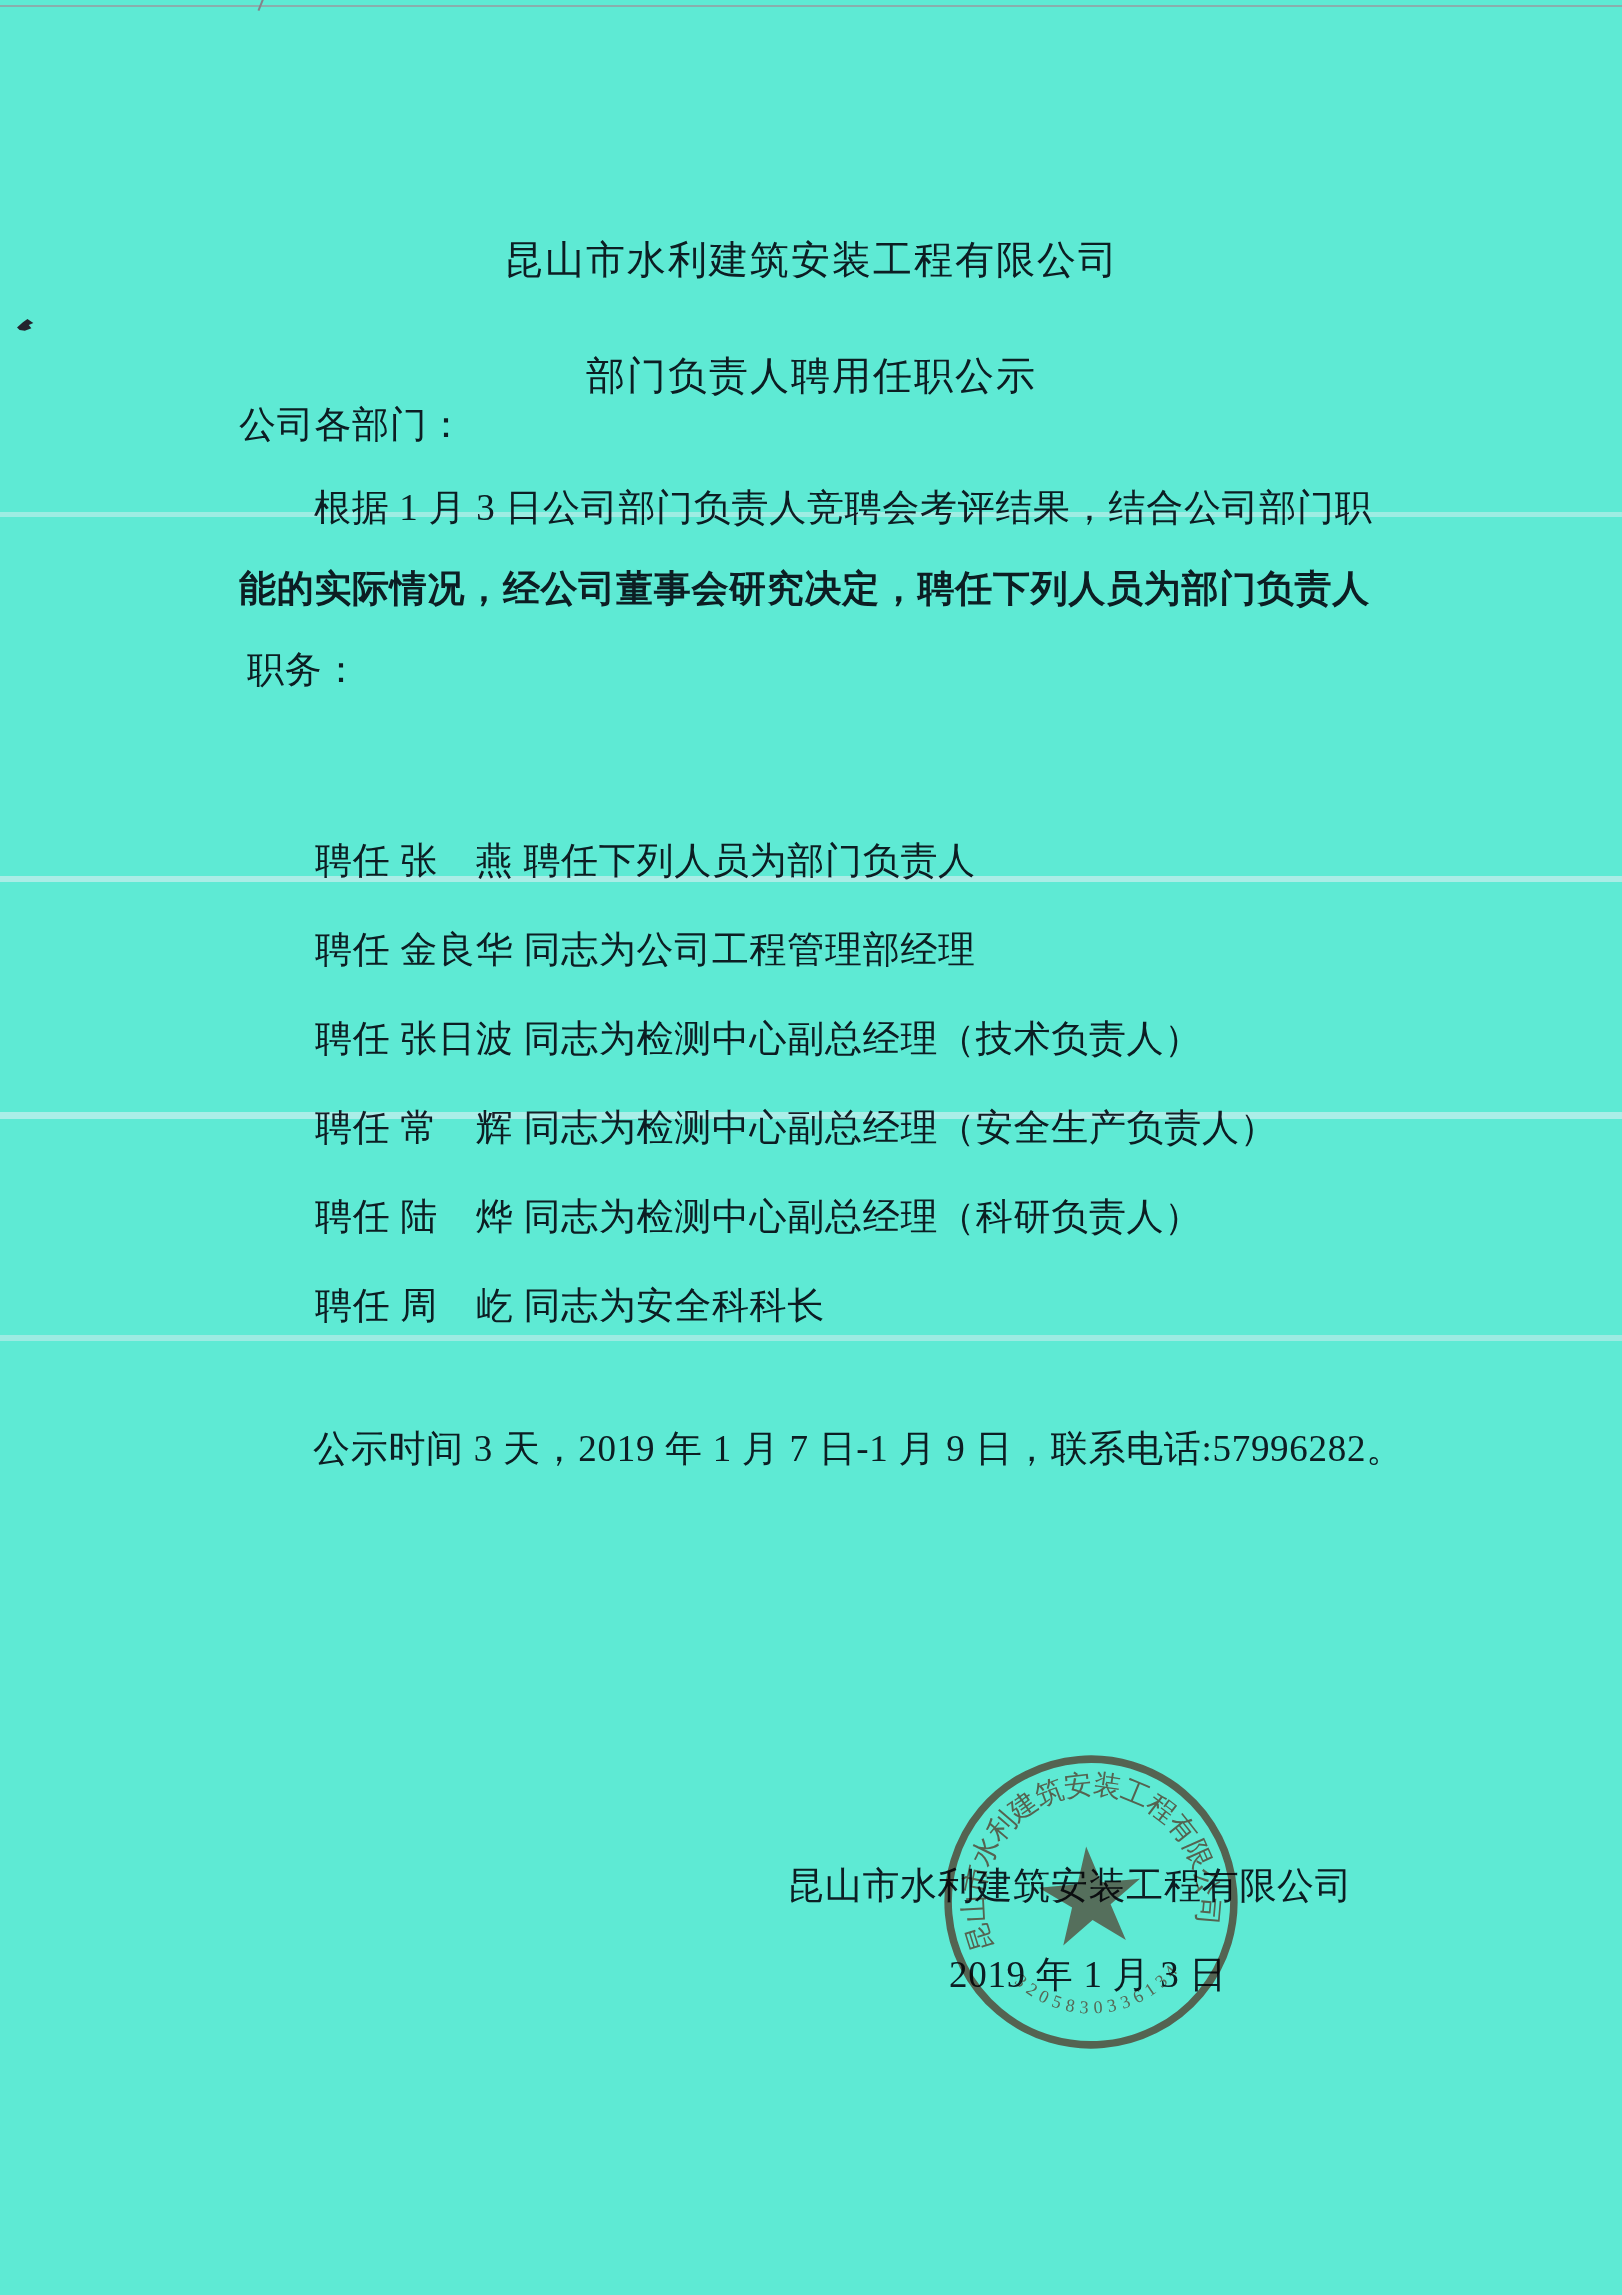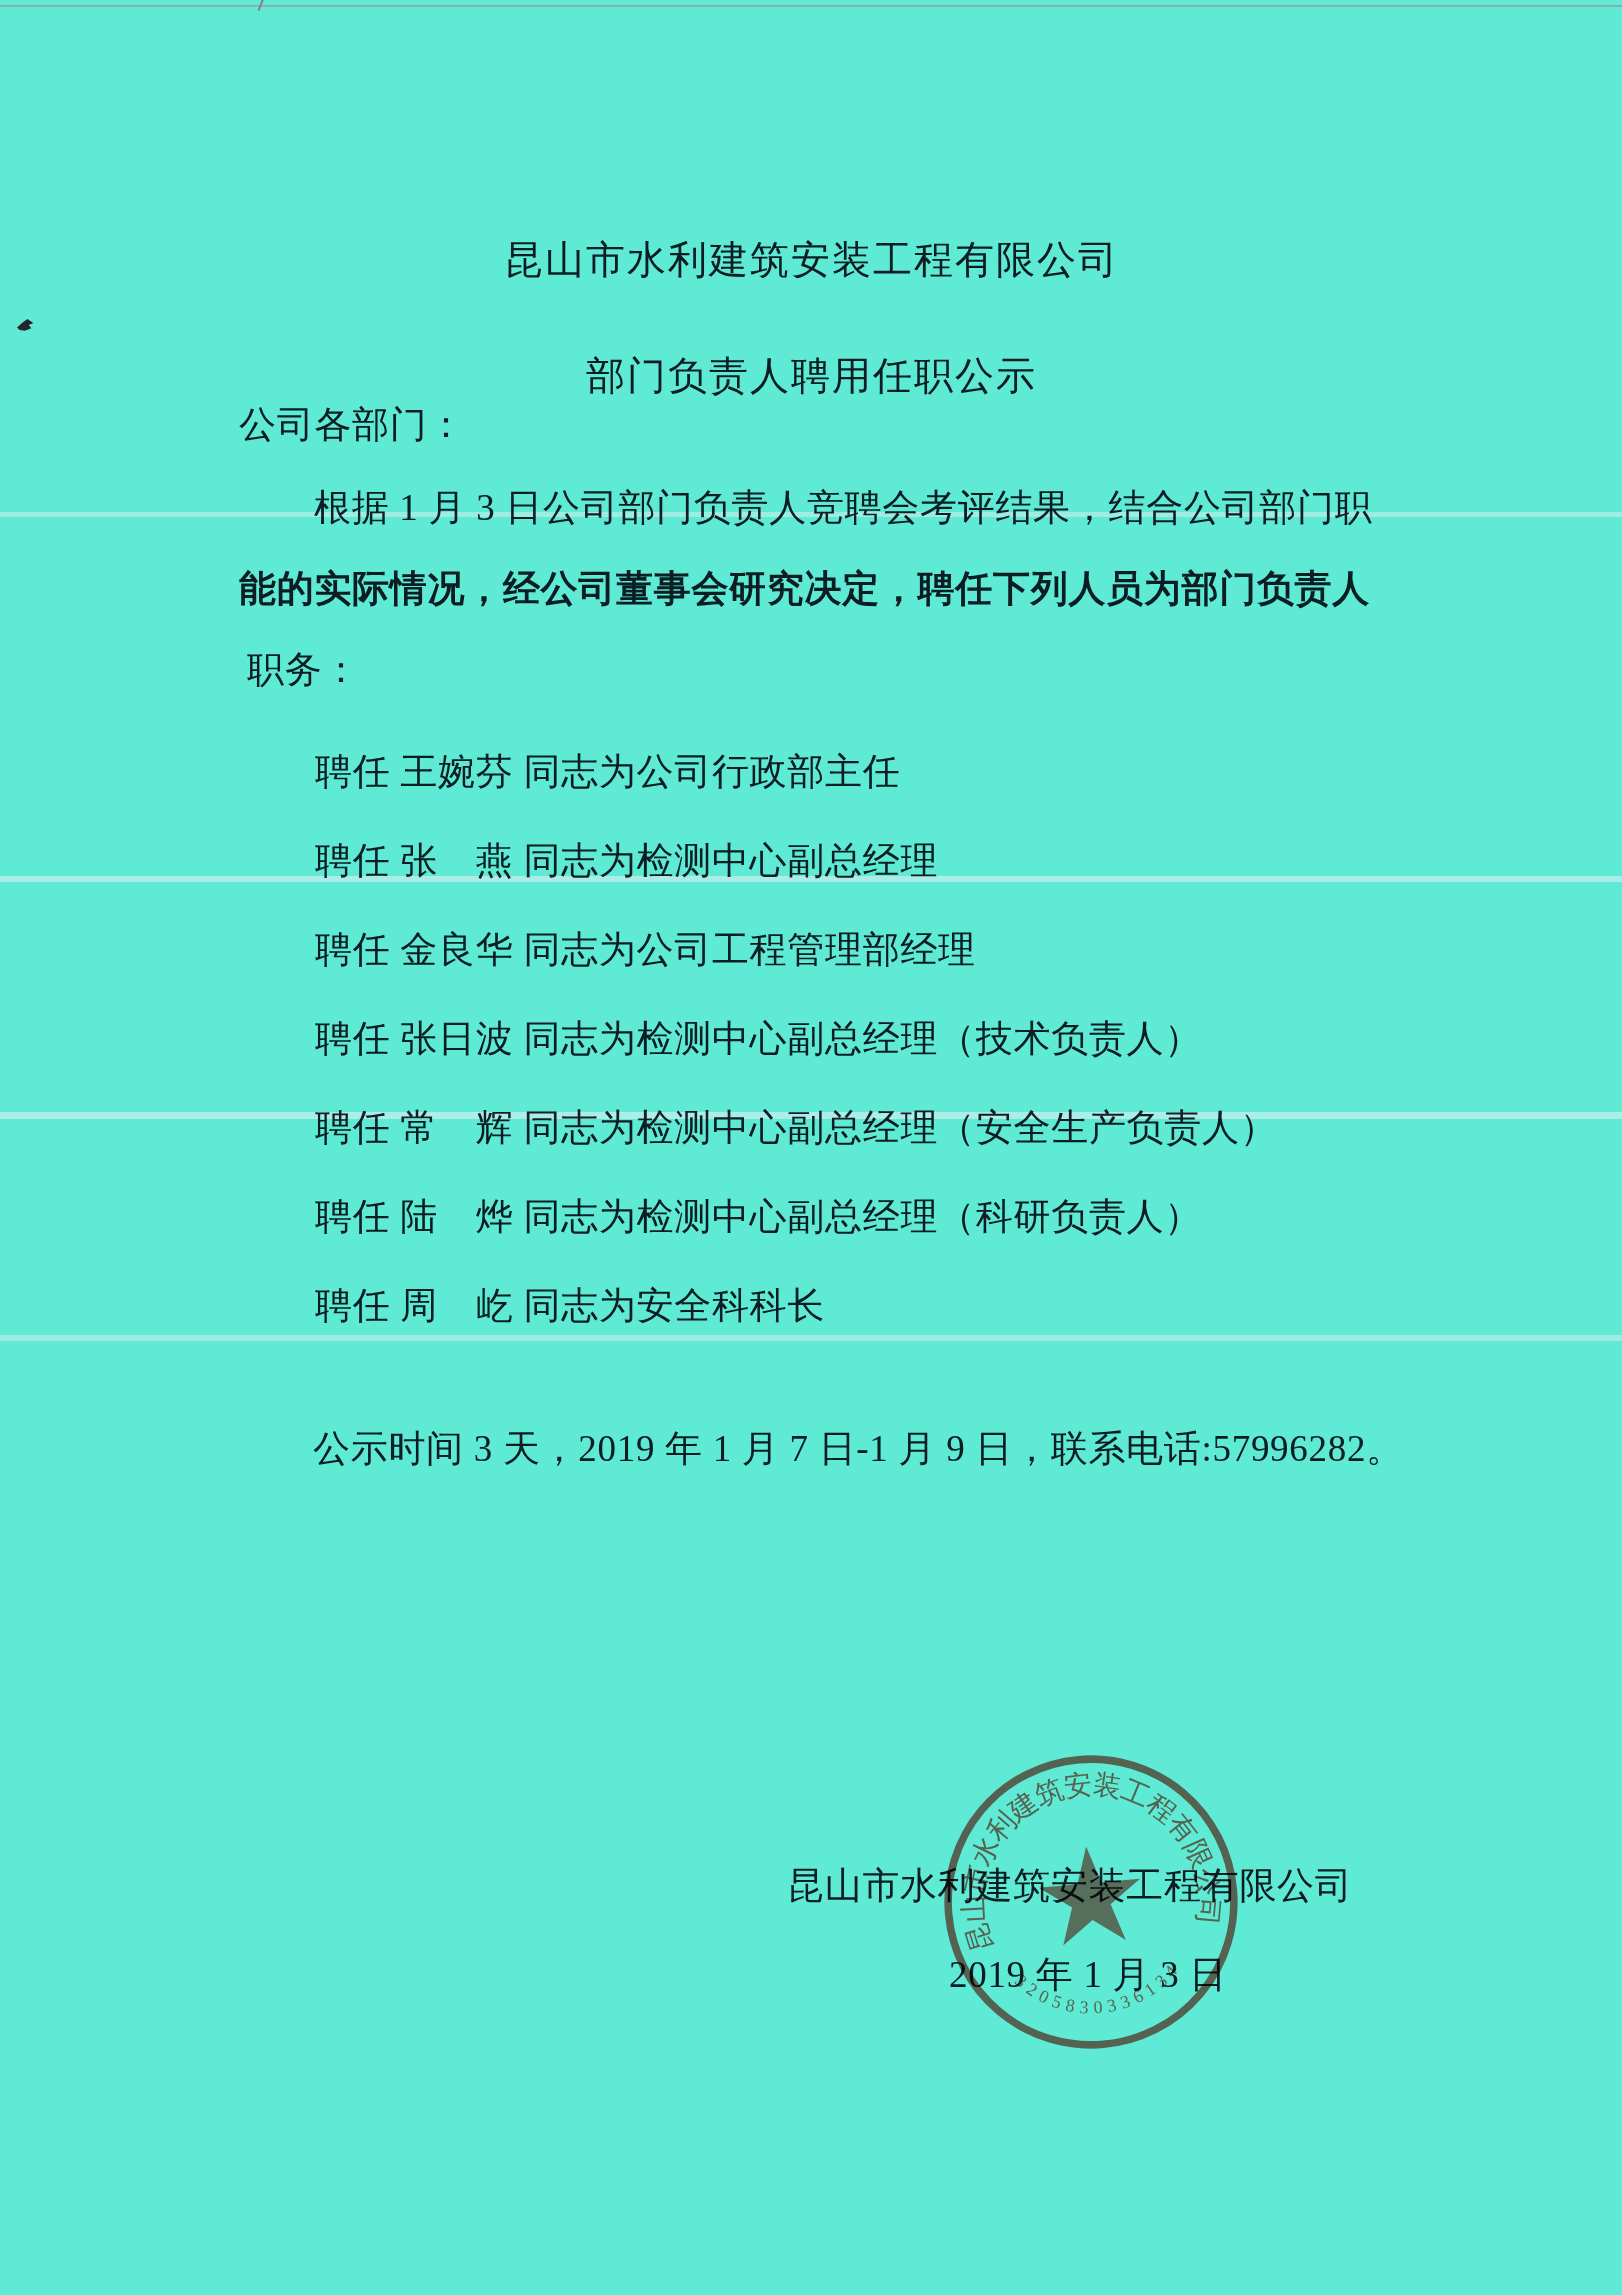--- a/index.html
+++ b/index.html
@@ -70,22 +70,21 @@
   </svg>
 
   <div class="line title-line" style="top:233px;">昆山市水利建筑安装工程有限公司</div>
   <div class="line title-line" style="top:333px;margin-top:16px;">部门负责人聘用任职公示</div>
 
   <div class="line" style="left:239px;top:400px;">公司各部门：</div>
   <div class="line" style="left:314px;top:483px;">根据 1 月 3 日公司部门负责人竞聘会考评结果，结合公司部门职</div>
   <div class="line" style="left:239px;top:564px;font-weight:bold;">能的实际情况，经公司董事会研究决定，聘任下列人员为部门负责人</div>
   <div class="line" style="left:247px;top:645px;">职务：</div>
 
-  <div class="line" style="left:315px;top:747px;">聘任 王婉芬 同志为公司行政部主任</div>
-  <div class="line" style="left:315px;top:836px;">聘任 张　燕 同志为检测中心副总经理</div>
+  <div class="line" style="left:315px;top:836px;">聘任 张　燕 聘任下列人员为部门负责人</div>
   <div class="line" style="left:315px;top:925px;">聘任 金良华 同志为公司工程管理部经理</div>
   <div class="line" style="left:315px;top:1014px;">聘任 张日波 同志为检测中心副总经理（技术负责人）</div>
   <div class="line" style="left:315px;top:1103px;">聘任 常　辉 同志为检测中心副总经理（安全生产负责人）</div>
   <div class="line" style="left:315px;top:1192px;">聘任 陆　烨 同志为检测中心副总经理（科研负责人）</div>
   <div class="line" style="left:315px;top:1281px;">聘任 周　屹 同志为安全科科长</div>
 
   <div class="line" style="left:313px;top:1424px;">公示时间 3 天，2019 年 1 月 7 日-1 月 9 日，联系电话:57996282。</div>
 
   <div class="line" style="left:787px;top:1861px;">昆山市水利建筑安装工程有限公司</div>
   <div class="line" style="left:949px;top:1950px;">2019 年 1 月 3 日</div>

